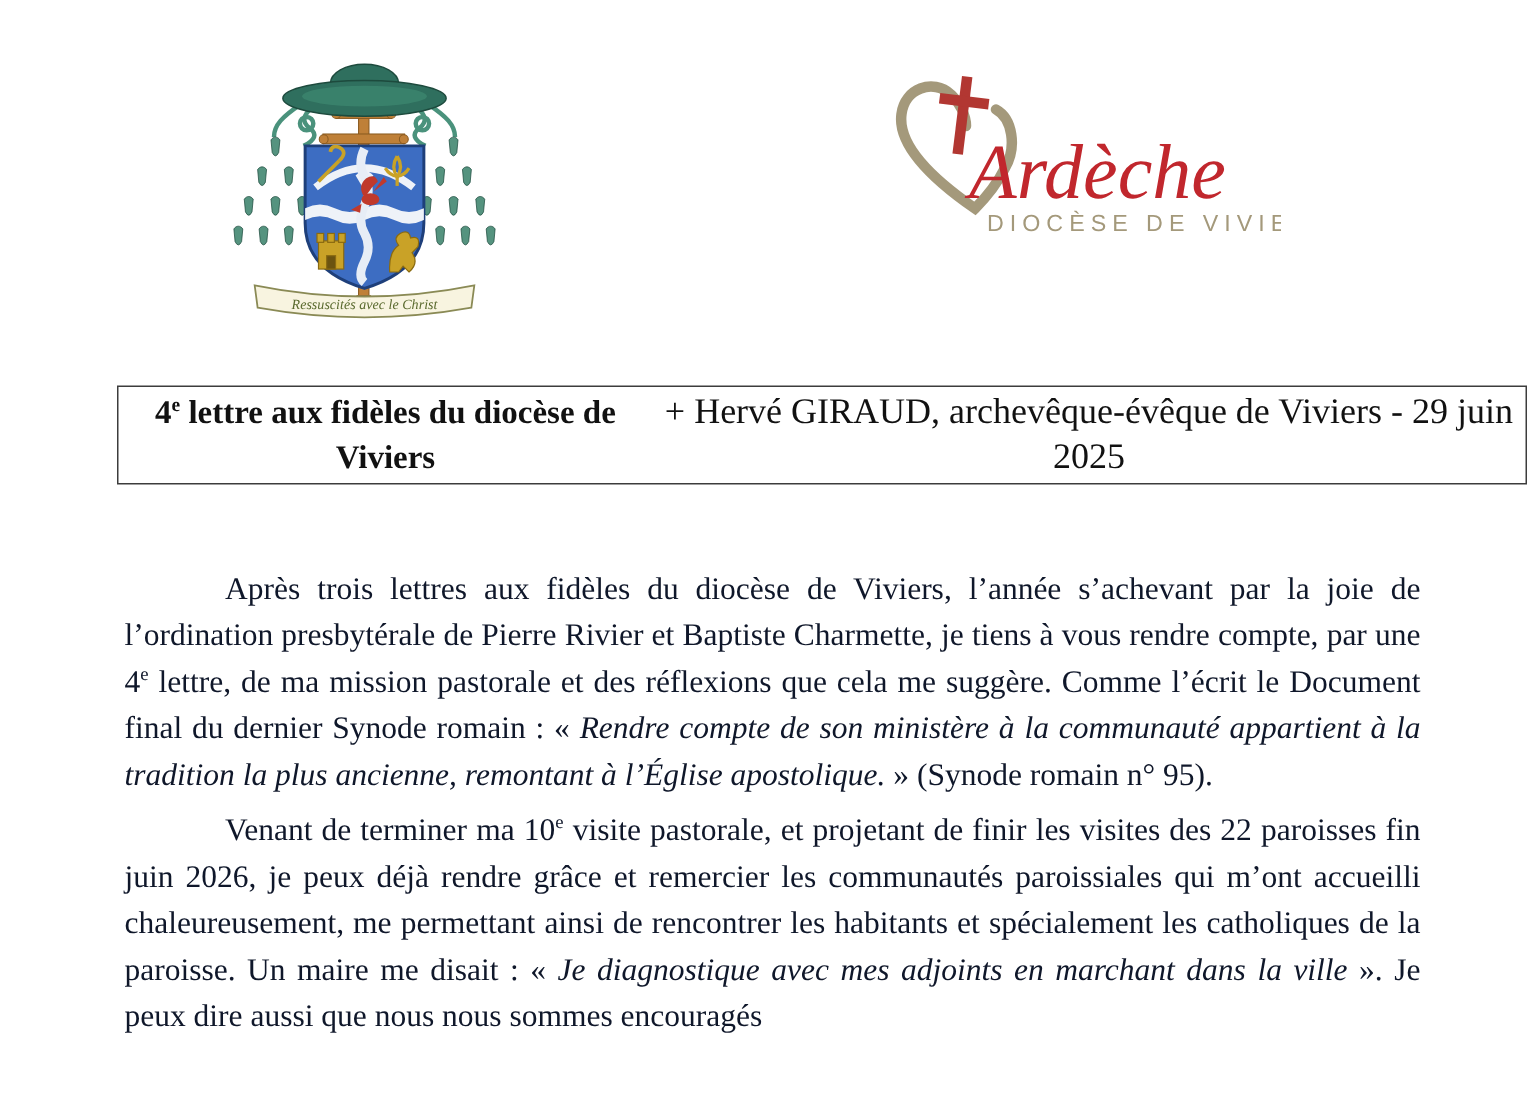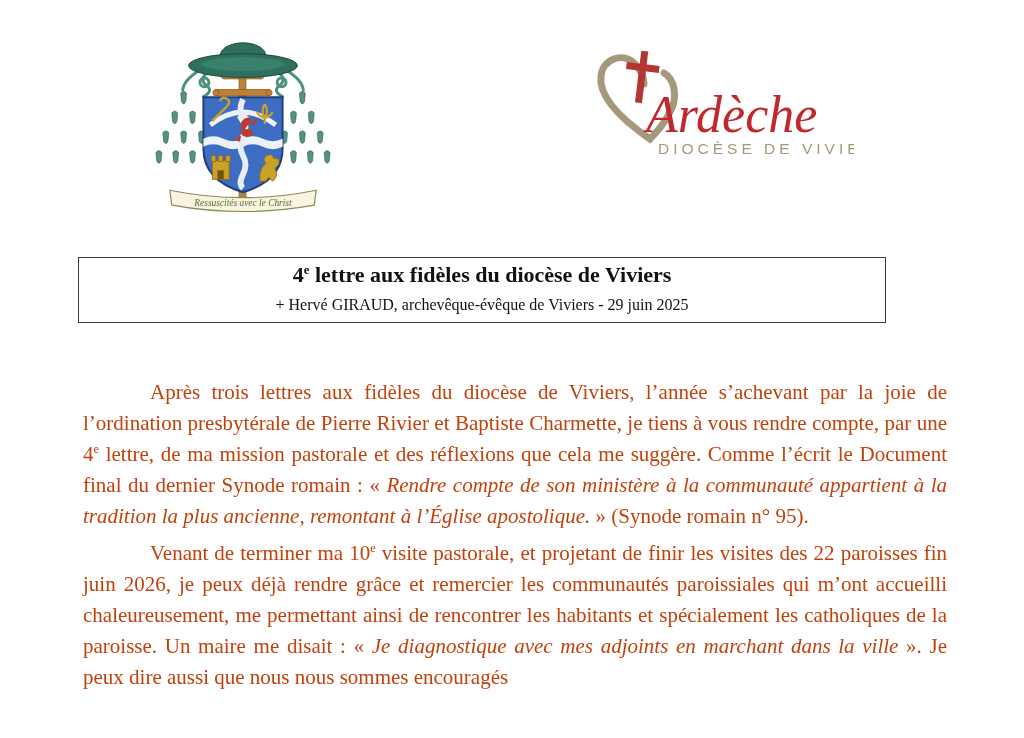--- a/index.html
+++ b/index.html
@@ -20,57 +20,57 @@
   .logo {
     position: absolute;
     left: 592px; top: 48px;
     width: 262px; height: 118px;
   }
 
   
   .title-box {
     position: absolute;
     left: 78px; top: 257px;
-    width: 808px; height: 66px;
+    width: 940px; height: 66px;
     border: 1.5px solid #3c3c3c;
     background: #ffffff;
     display: flex;
-    flex-direction: column;
+    flex-direction: row;
     justify-content: center;
     align-items: center;
     text-align: center;
   }
   .title-line1 {
     font-size: 22px;
     font-weight: bold;
     line-height: 30px;
   }
   .title-line2 {
-    font-size: 16px;
+    font-size: 24px;
     line-height: 30px;
   }
   .sup-t {
     font-size: 13px;
     vertical-align: super;
     font-weight: bold;
     line-height: 0;
   }
 
   
   .letter-body {
     position: absolute;
     left: 83px; top: 377px;
     width: 864px;
   }
   .letter-body p {
     font-size: 21px;
     line-height: 31px;
     text-align: justify;
     text-indent: 67px;
-    color: #c2410c;
+    color: #0f172a;
   }
   .letter-body p + p {
     margin-top: 6px;
   }
   .italic { font-style: italic; }
   .sup-b {
     font-size: 12.5px;
     vertical-align: super;
     line-height: 0;
   }

